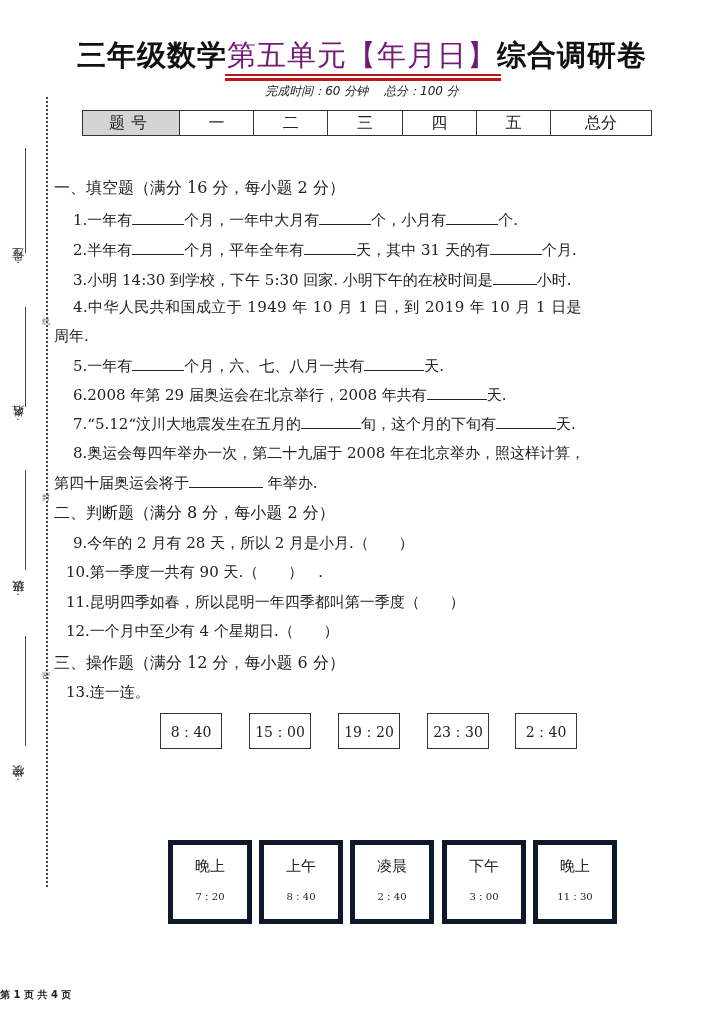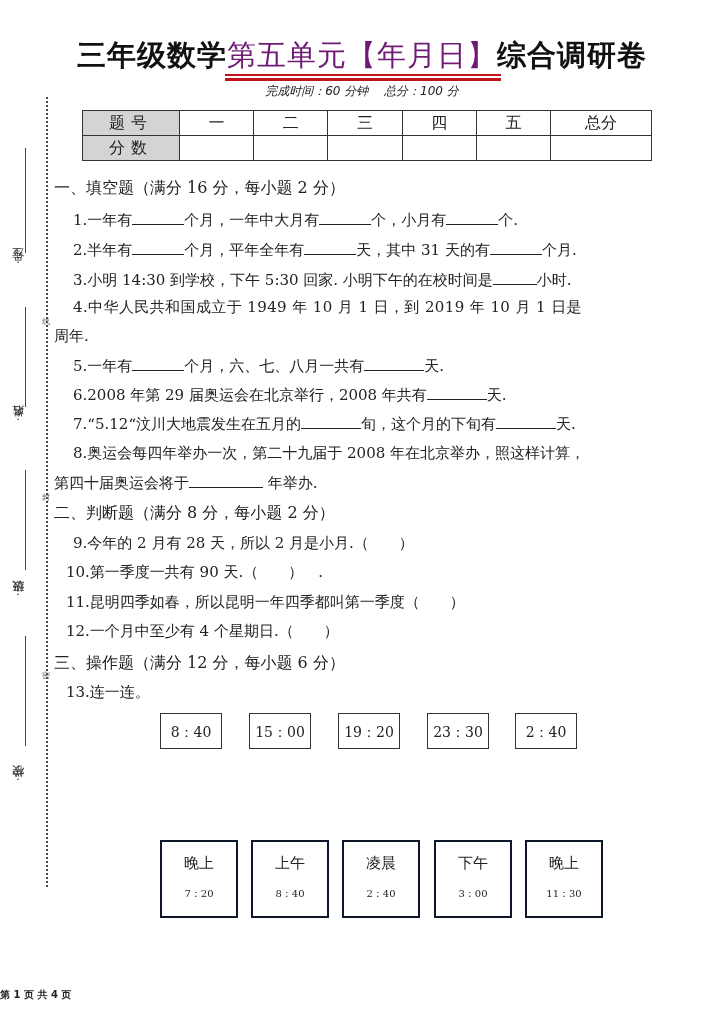--- a/index.html
+++ b/index.html
@@ -25,21 +25,21 @@
                   font-family:"DejaVu Sans","Liberation Sans",sans-serif; }
   .margin-rule { width:0; border-left:1px solid #444; }
   .margin-mini { font-size:8px; color:#666; }
   
   .line { font-size:15px; white-space:nowrap; }
   .sec { font-size:16px; }
   .blank { display:inline-block; border-bottom:1px solid #222; height:14px; vertical-align:baseline; }
   
   .tbox { border:1px solid #333; width:60px; height:34px; text-align:center; line-height:36px;
           font-size:14px; font-family:"DejaVu Serif","Liberation Serif",serif; }
-  .pbox { border:2px solid #0f172a; width:74px; height:74px; text-align:center; font-size:15px; }
+  .pbox { border:5px solid #0f172a; width:74px; height:74px; text-align:center; font-size:15px;margin-left:8px; }
   .pbox .p1 { margin-top:12px; font-family:"DejaVu Sans","Liberation Sans",sans-serif; }
   .pbox .p2 { margin-top:14px; font-size:10px; }
   .footer { left:0; top:988px; width:724px; text-align:left; font-size:10px; font-weight:bold;
             font-family:"DejaVu Sans","Liberation Sans",sans-serif; color:#222; }
 </style>
 </head>
 <body>
 
 <div class="abs title">
   <span>三年级数学</span><span class="red">第五单元【年月日】</span><span>综合调研卷</span>
@@ -52,29 +52,20 @@
 <table class="score">
   <tbody>
       <tr>
     <td class="head">题号</td>
     <td>一</td>
     <td>二</td>
     <td>三</td>
     <td>四</td>
     <td>五</td>
     <td style="width:100px">总分</td>
-  </tr>
-  <tr>
-    <td class="head">分数</td>
-    <td></td>
-    <td></td>
-    <td></td>
-    <td></td>
-    <td></td>
-    <td></td>
   </tr>
 </tbody>
   </table>
 
 <div class="abs dotline"></div>
 <div class="abs margin-rule" style="left:25px;top:148px;height:105px"></div>
 <div class="abs margin-label" style="left:10px;top:258px">座号：</div>
 <div class="abs margin-rule" style="left:25px;top:307px;height:100px"></div>
 <div class="abs margin-label" style="left:10px;top:415px">姓名：</div>
 <div class="abs margin-rule" style="left:25px;top:470px;height:100px"></div>

